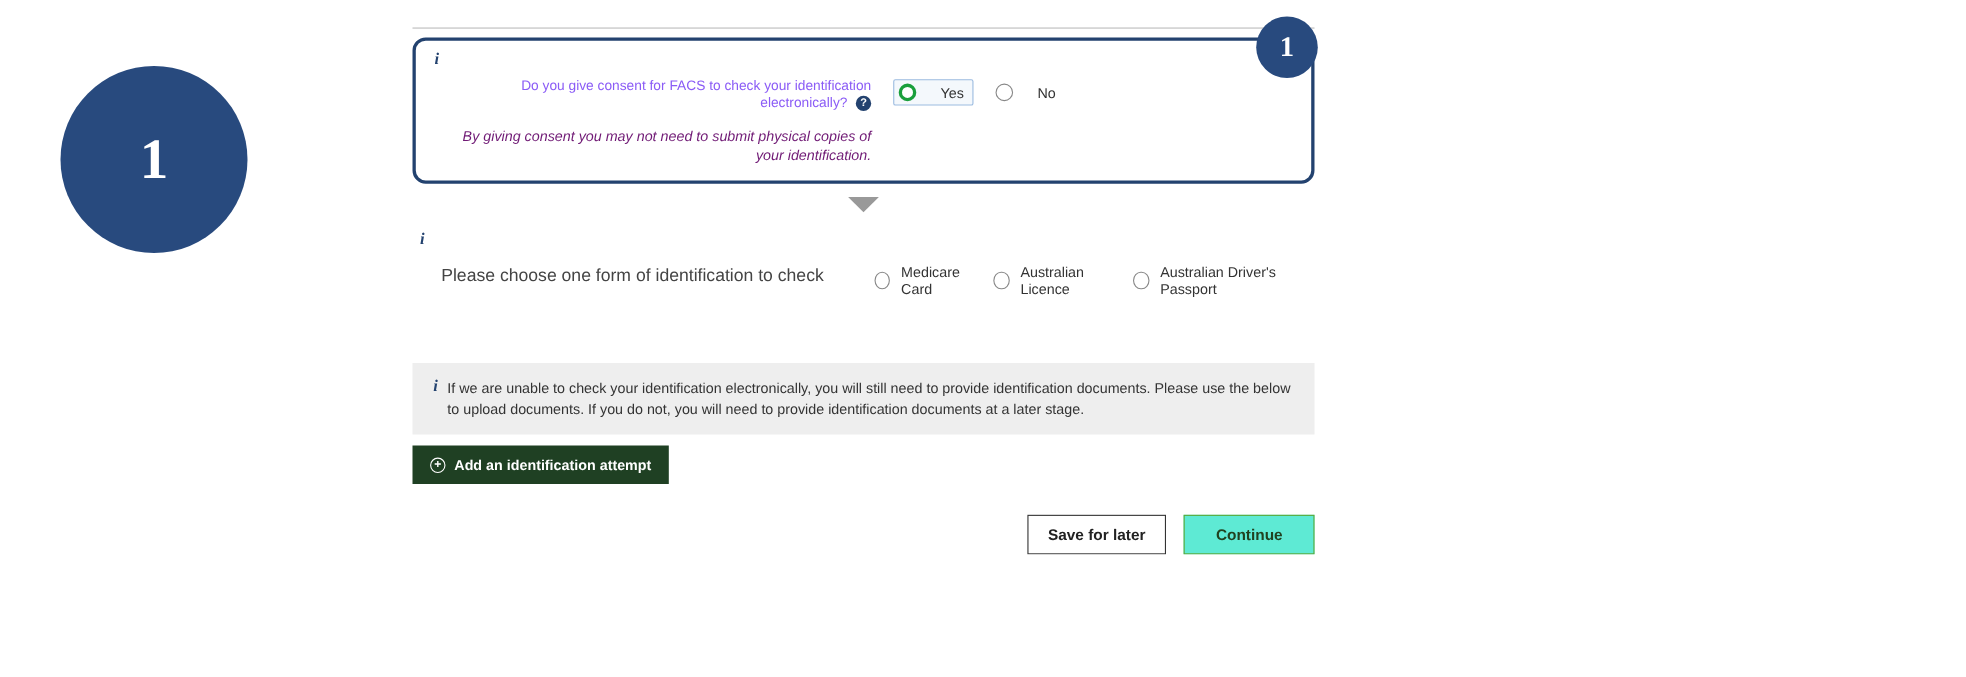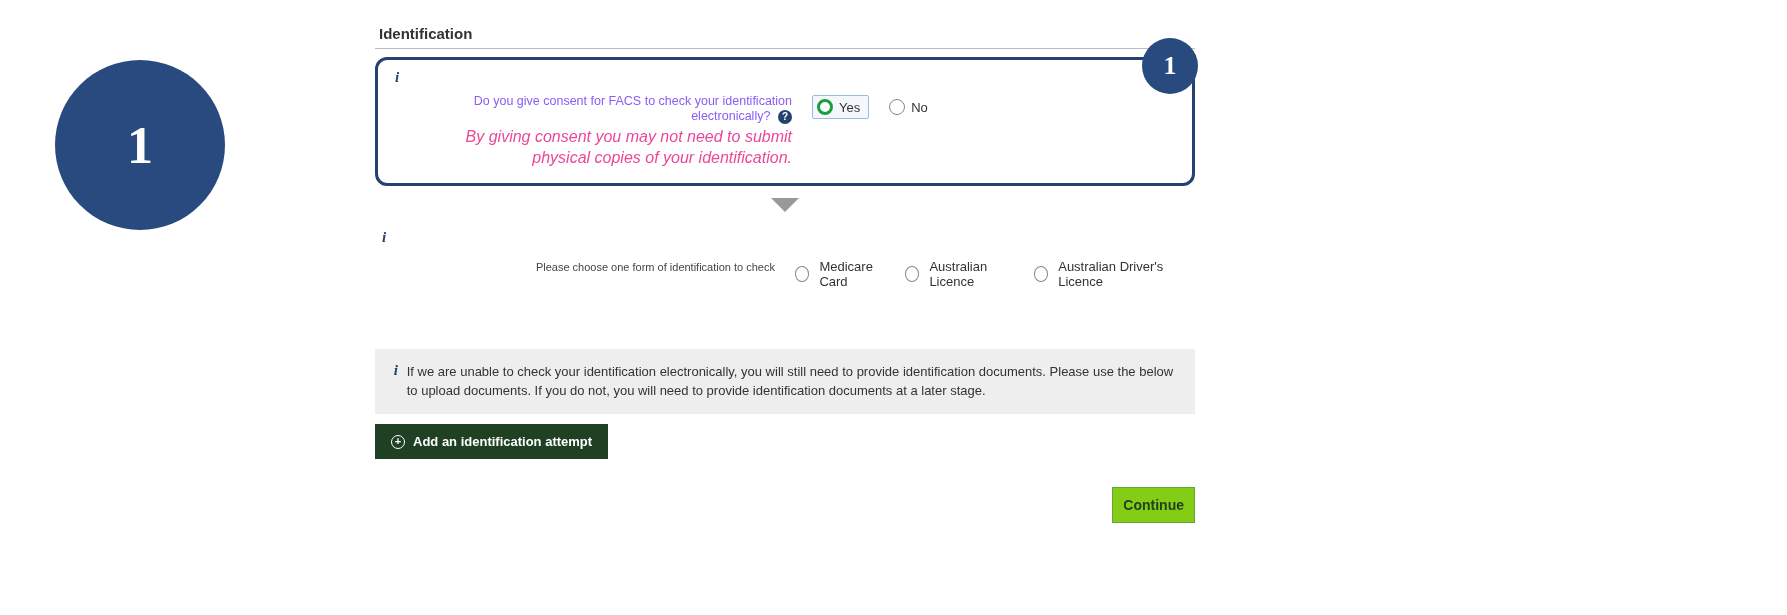--- a/index.html
+++ b/index.html
@@ -113,36 +113,36 @@
     color: #fff;
     font-size: 10px;
     font-weight: bold;
     align-items: center;
     justify-content: center;
     margin-left: 4px;
     vertical-align: middle;
     cursor: pointer;
   }
   .consent-hint {
-    color: #ec4899;
+    color: #701a75;
     font-style: italic;
-    font-size: 16px;
-    margin-top: 2px;
+    font-size: 13px;
+    margin-top: 14px;
     line-height: 1.35;
   }
   .consent-options {
     display: flex;
     align-items: center;
     gap: 20px;
     padding-top: 2px;
   }
   .opt {
     display: flex;
     align-items: center;
-    gap: 6px;
+    gap: 22px;
     cursor: pointer;
     text-align: right;
   }
   .opt .circle {
     width: 16px;
     height: 16px;
     border: 1.5px solid #888;
     border-radius: 50%;
     display: inline-block;
     position: relative;
@@ -173,22 +173,22 @@
     gap: 8px;
     margin: 4px 0 14px 4px;
   }
   .choose-row {
     display: flex;
     align-items: flex-start;
     gap: 20px;
   }
   .choose-label {
     flex: 0 0 400px;
-    text-align: right;
-    font-size: 11px;
+    text-align: center;
+    font-size: 16px;
     color: #444;
     padding-top: 2px;
   }
   .radio-list {
     display: flex;
     flex-direction: row;
     gap: 10px;
   }
   .radio-item {
     display: flex;
@@ -248,41 +248,40 @@
   .btn-save {
     background: #fff;
     border: 1.5px solid #333;
     color: #222;
     padding: 8px 18px;
     font-size: 14px;
     font-weight: bold;
     cursor: pointer;
   }
   .btn-continue {
-    background: #84cc16;
+    background: #5eead4;
     border: 1px solid #5aa838;
     color: #214220;
-    padding: 9px 10px;
+    padding: 9px 28px;
     font-size: 14px;
     font-weight: bold;
     cursor: pointer;
   }
 </style>
 </head>
 <body>
 
 <div class="main-wrapper">
 
   <div class="big-step-circle">
     <span>1</span>
   </div>
 
   <div class="form-column">
 
-    <div class="section-title">Identification</div>
     <hr class="title-rule">
 
     <div class="consent-box">
       <div class="small-step-badge">
         <span>1</span>
       </div>
 
       <div class="info-line">
         <span class="info-icon">i</span>
       </div>
@@ -318,35 +317,38 @@
         <div class="radio-item">
           <span class="circle"></span>
           <span>Medicare Card</span>
         </div>
         <div class="radio-item">
           <span class="circle"></span>
           <span>Australian Licence</span>
         </div>
         <div class="radio-item">
           <span class="circle"></span>
-          <span>Australian Driver's Licence</span>
+          <span>Australian Driver's Passport</span>
         </div>
       </div>
     </div>
 
     <div class="notice-banner">
       <span class="info-icon">i</span>
       <span>If we are unable to check your identification electronically, you will still need to provide identification documents. Please use the below to upload documents. If you do not, you will need to provide identification documents at a later stage.</span>
     </div>
 
     <button class="add-doc-btn">
       <span class="plus-icon">+</span>
       <span>Add an identification attempt</span>
     </button>
 
     <div class="action-bar">
+      <button class="btn-save">
+        <span>Save for later</span>
+      </button>
       <button class="btn-continue">
         <span>Continue</span>
       </button>
     </div>
 
   </div>
 </div>
 
 </body></html>

